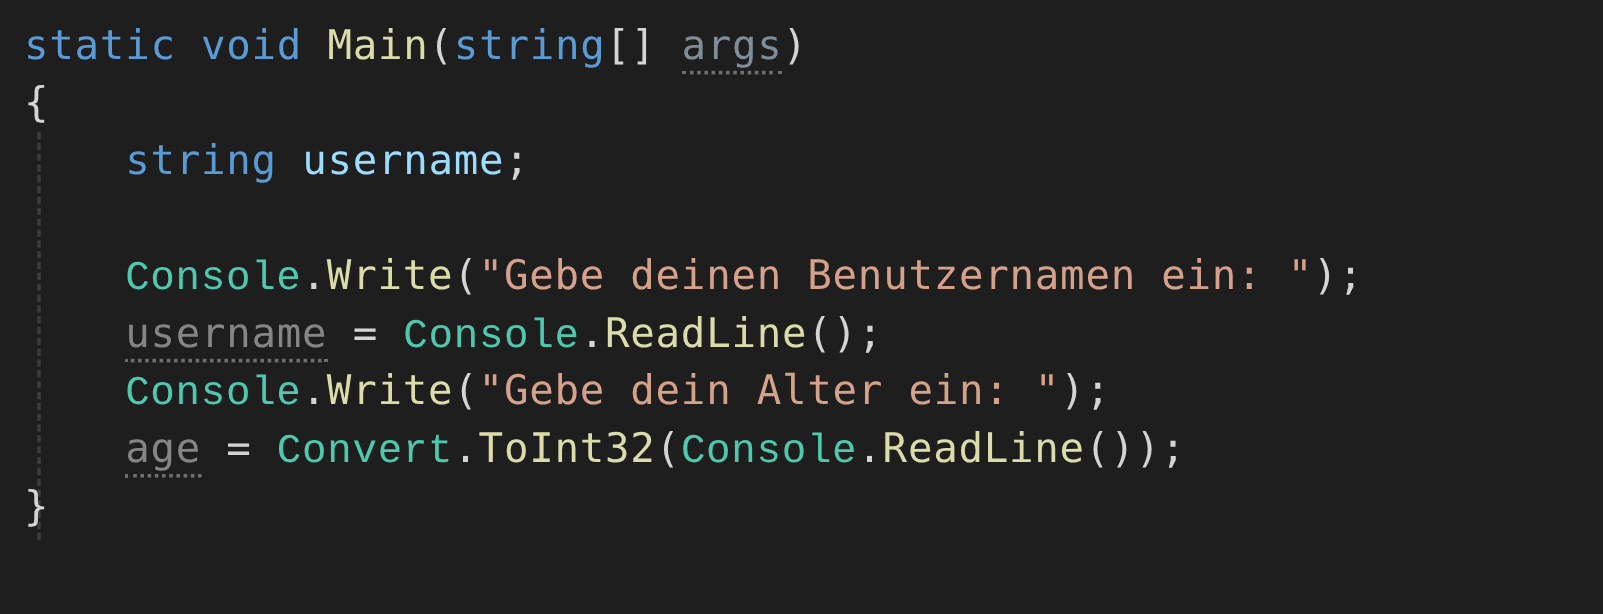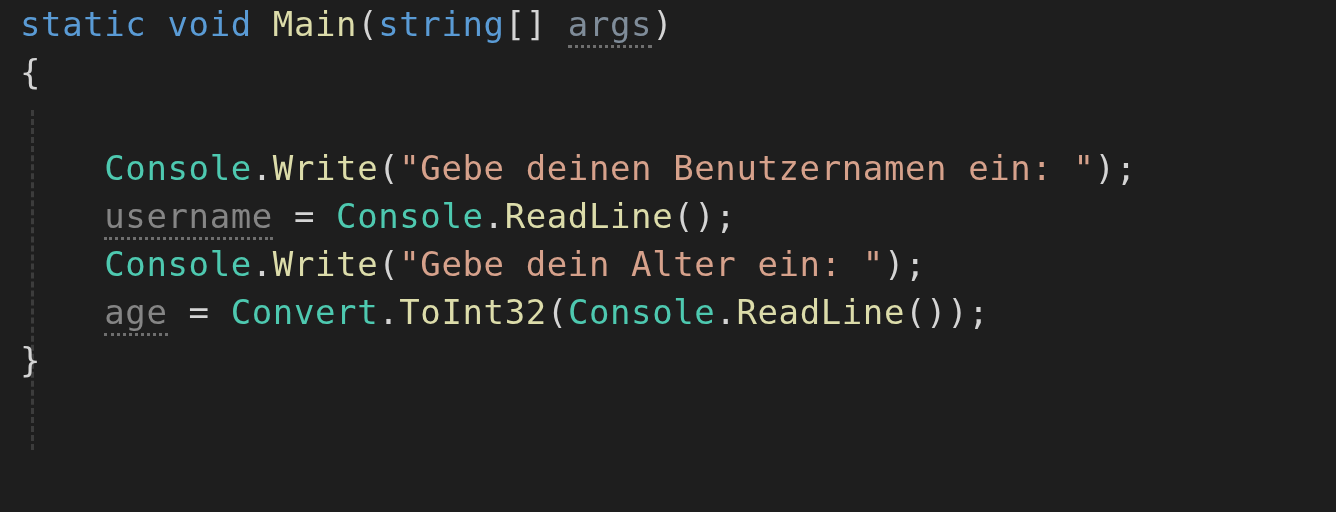--- a/index.html
+++ b/index.html
@@ -26,34 +26,35 @@
     top: 110px;
     width: 0;
     height: 340px;
     border-left: 3px dashed #3c3c3c;
   }
   .code-area {
     position: absolute;
     left: 0;
     top: 0;
     width: 1336px;
+    padding-top: 14px;
     box-sizing: border-box;
   }
   .line {
     height: 48px;
     line-height: 48px;
     white-space: pre;
     font-size: 34px;
     letter-spacing: 0.6px;
     padding-left: 20px;
     color: #d4d4d4;
   }
   .tok { white-space: pre; }
   .kw      { color: #5a9bd5; }
-  .type    { color: #4ec9b0; }
+  .type    { color: #4ec9b0; font-family: Liberation Mono, monospace; }
   .method  { color: #dcdcaa; }
   .var     { color: #9cdcfe; }
   .str     { color: #d6a18b; }
   .punct   { color: #d4d4d4; }
   .op      { color: #d4d4d4; }
   .dim {
     color: #7f8c99;
     border-bottom: 3px dotted #6e6e6e;
     padding-bottom: 1px;
   }
@@ -65,20 +66,21 @@
   .blank { color: transparent; }
 </style>
 </head>
 <body>
 
 <div id="editor">
   <div id="indent-guide"></div>
   <div class="code-area" id="code-area">
       <div class="line"><span class="tok kw">static</span><span class="tok punct"> </span><span class="tok kw">void</span><span class="tok punct"> </span><span class="tok method">Main</span><span class="tok punct">(</span><span class="tok kw">string</span><span class="tok punct">[] </span><span class="tok dim">args</span><span class="tok punct">)</span></div>
       <div class="line"><span class="tok punct">{</span></div>
+      <div class="line"><span class="tok punct">    </span><span class="tok kw">string</span><span class="tok punct"> </span><span class="tok var">username</span><span class="tok punct">;</span></div>
       <div class="line"><span class="tok blank"> </span></div>
       <div class="line"><span class="tok punct">    </span><span class="tok type">Console</span><span class="tok punct">.</span><span class="tok method">Write</span><span class="tok punct">(</span><span class="tok str">"Gebe deinen Benutzernamen ein: "</span><span class="tok punct">);</span></div>
       <div class="line"><span class="tok punct">    </span><span class="tok dim-gray">username</span><span class="tok op"> = </span><span class="tok type">Console</span><span class="tok punct">.</span><span class="tok method">ReadLine</span><span class="tok punct">();</span></div>
       <div class="line"><span class="tok punct">    </span><span class="tok type">Console</span><span class="tok punct">.</span><span class="tok method">Write</span><span class="tok punct">(</span><span class="tok str">"Gebe dein Alter ein: "</span><span class="tok punct">);</span></div>
       <div class="line"><span class="tok punct">    </span><span class="tok dim-gray">age</span><span class="tok op"> = </span><span class="tok type">Convert</span><span class="tok punct">.</span><span class="tok method">ToInt32</span><span class="tok punct">(</span><span class="tok type">Console</span><span class="tok punct">.</span><span class="tok method">ReadLine</span><span class="tok punct">());</span></div>
       <div class="line"><span class="tok punct">}</span></div>
     </div>
 </div>
 
 </body></html>

